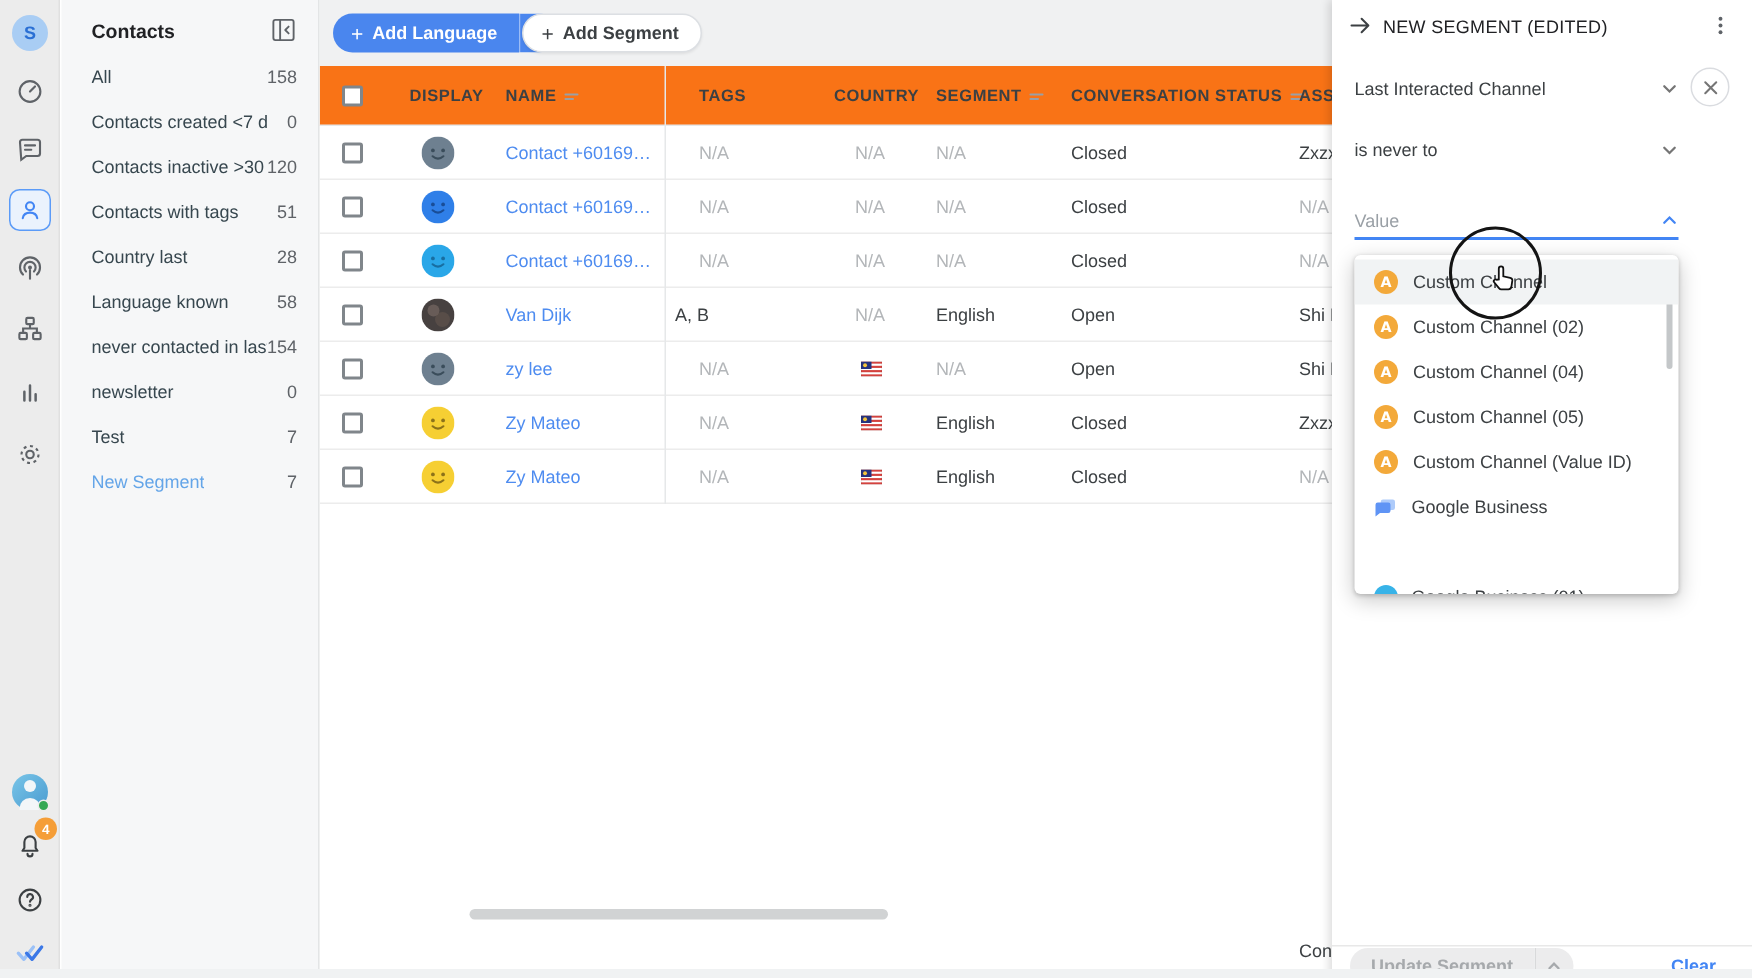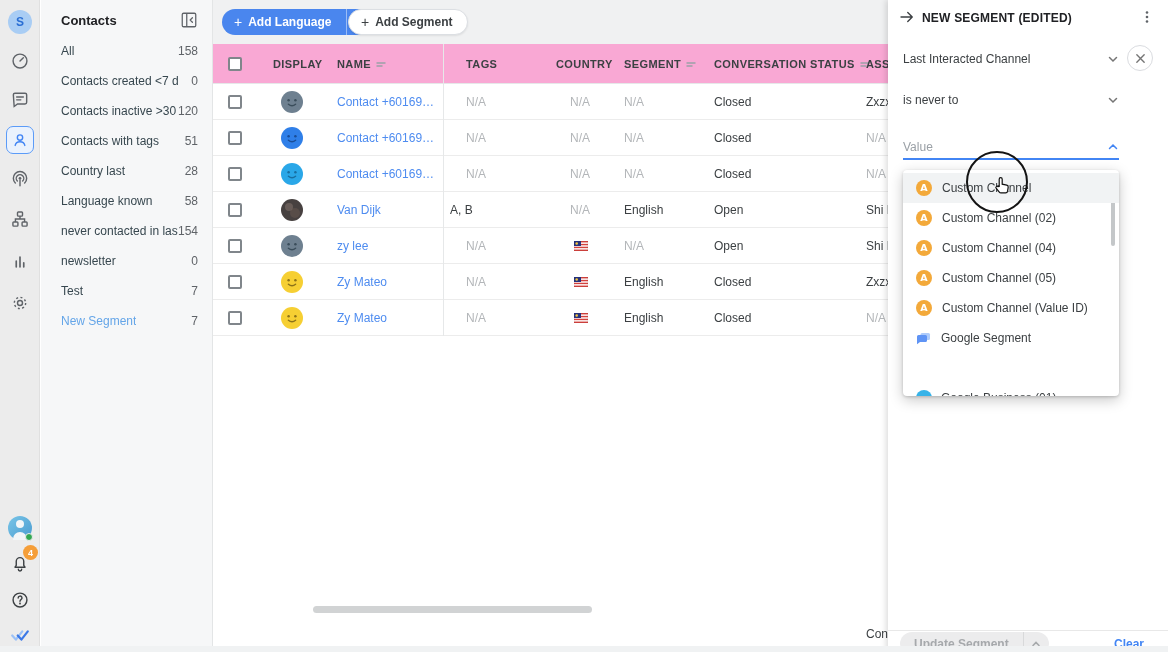--- a/index.html
+++ b/index.html
@@ -32,38 +32,38 @@
 
   
   .main { position:absolute; left:213px; top:0; width:675px; height:652px; background:#fff; overflow:hidden; }
   .toolbar { position:absolute; left:0; top:0; width:675px; height:44px; background:#f0f1f2; }
   .btn-add-contact { position:absolute; left:9px; top:9px; height:26px; display:flex; cursor:pointer; }
   .bac-main { background:#4a86ee; color:#fff; border-radius:14px 0 0 14px; display:flex; align-items:center; gap:6px; padding:0 14px 0 12px; font-weight:bold; font-size:12px; }
   .bac-caret { background:#4a86ee; border-left:1px solid rgba(255,255,255,.45); border-radius:0 14px 14px 0; width:26px; display:flex; align-items:center; justify-content:center; }
   .btn-add-segment { position:absolute; left:135px; top:9px; height:26px; background:#fff; border:1px solid #dcdfe3; border-radius:14px; box-shadow:0 1px 2px rgba(0,0,0,.08); display:flex; align-items:center; gap:6px; padding:0 14px 0 12px; color:#3c4043; font-weight:bold; font-size:12px; cursor:pointer; }
   .plus { font-size:14px; font-weight:normal; line-height:1; }
 
-  .thead { position:absolute; left:0; top:44px; width:675px; height:40px; background:#f9a8d4; border-bottom:1px solid #e6e8e9; }
+  .thead { position:absolute; left:0; top:44px; width:675px; height:40px; background:#f97316; border-bottom:1px solid #e6e8e9; }
   .th { position:absolute; top:0; height:40px; display:flex; align-items:center; gap:5px; font-size:11px; font-weight:bold; color:#3c4043; letter-spacing:.4px; white-space:nowrap; }
   .trow { position:absolute; left:0; width:675px; height:36px; border-bottom:1px solid #ececec; background:#fff; }
   .td { position:absolute; top:0; height:36px; display:flex; align-items:center; white-space:nowrap; }
   .cell-check { left:15px; }
   .checkbox { width:14px; height:14px; border:2px solid #80868b; border-radius:2px; background:#fff; cursor:pointer; }
   .na { color:#b3b6b9; }
   .dark { color:#3c4043; }
   .name-link { color:#4e8cf0; cursor:pointer; max-width:102px; overflow:hidden; text-overflow:ellipsis; }
   .frozen-divider { position:absolute; left:230px; top:44px; width:1px; height:292px; background:#e6e8e9; }
   .hscroll { position:absolute; left:100px; top:606px; width:279px; height:7px; border-radius:4px; background:#d1d3d4; cursor:pointer; }
   .main-footer-label { position:absolute; left:653px; top:627px; color:#3c4043; }
 
   
   .rpanel { position:absolute; left:888px; top:0; width:280px; height:652px; background:#fff; box-shadow:-2px 0 6px rgba(0,0,0,.14); z-index:10; }
   .rp-head { position:relative; height:34px; }
   .rp-arrow { position:absolute; left:10px; top:8px; cursor:pointer; }
-  .rp-title { position:absolute; left:34px; top:11px; font-size:12px; font-weight:bold; color:#202124; letter-spacing:.2px; }
+  .rp-title { position:absolute; left:34px; top:11px; font-size:12px; font-weight:normal; color:#202124; letter-spacing:.2px; }
   .rp-kebab { position:absolute; right:12px; top:8px; width:18px; height:18px; display:flex; align-items:center; justify-content:center; cursor:pointer; }
   .rp-select { position:absolute; left:15px; width:216px; height:24px; display:flex; align-items:center; justify-content:space-between; cursor:pointer; color:#3c4043; }
   .rp-close { position:absolute; left:239px; top:45px; width:26px; height:26px; border:1px solid #dadce0; border-radius:50%; background:#fff; display:flex; align-items:center; justify-content:center; cursor:pointer; }
   .rp-value { position:absolute; left:15px; top:136px; width:216px; height:24px; display:flex; align-items:center; justify-content:space-between; border-bottom:2px solid #4285f4; }
   .rp-value input { border:none; outline:none; background:transparent; width:180px; font-size:12px; font-family:inherit; color:#3c4043; }
   .rp-value input::placeholder { color:#9aa0a6; }
   .dropdown { position:absolute; left:15px; top:170px; width:216px; height:226px; background:#fff; border-radius:4px; box-shadow:0 1px 3px rgba(0,0,0,.18), 0 4px 14px rgba(0,0,0,.22); overflow:hidden; }
   .dd-item { height:30px; display:flex; align-items:center; gap:10px; padding-left:13px; cursor:pointer; }
   .dd-item.hover { background:#f1f3f4; }
   .dd-item .dd-label { color:#3c4043; }
@@ -542,21 +542,21 @@
             <circle cx="8" cy="8" r="8" fill="#f3a93a"></circle>
             <text x="8" y="11.4" text-anchor="middle" font-size="9.5" font-weight="bold" fill="#fff" font-family="DejaVu Sans, sans-serif">A</text>
           </svg>
           <span class="dd-label">Custom Channel (Value ID)</span>
         </div>
         <div class="dd-item" style="position: absolute; left: 0px; right: 0px; top: 153px;">
           <svg width="15" height="13" viewBox="0 0 15 13">
             <rect x="4.5" y="1" width="9.5" height="7" rx="1.5" fill="#aecbfa"></rect>
             <path d="M1 4.5A1.5 1.5 0 0 1 2.5 3h7A1.5 1.5 0 0 1 11 4.5v4A1.5 1.5 0 0 1 9.5 10H4l-3 2.3z" fill="#5f94f5"></path>
           </svg>
-          <span class="dd-label">Google Segment</span>
+          <span class="dd-label">Google Business</span>
         </div>
         <div class="dd-item" style="position: absolute; left: 0px; right: 0px; top: 183px; margin-top: 30px;">
           <svg width="15" height="13" viewBox="0 0 15 13">
             <rect x="4.5" y="1" width="9.5" height="7" rx="1.5" fill="#aecbfa"></rect>
             <path d="M1 4.5A1.5 1.5 0 0 1 2.5 3h7A1.5 1.5 0 0 1 11 4.5v4A1.5 1.5 0 0 1 9.5 10H4l-3 2.3z" fill="#5f94f5"></path>
           </svg>
           <span class="dd-label">Google Business (01)</span>
         </div>
         <div class="dd-item" style="position: absolute; left: 0px; right: 0px; top: 213px;">
           <svg width="16" height="16" viewBox="0 0 16 16">

